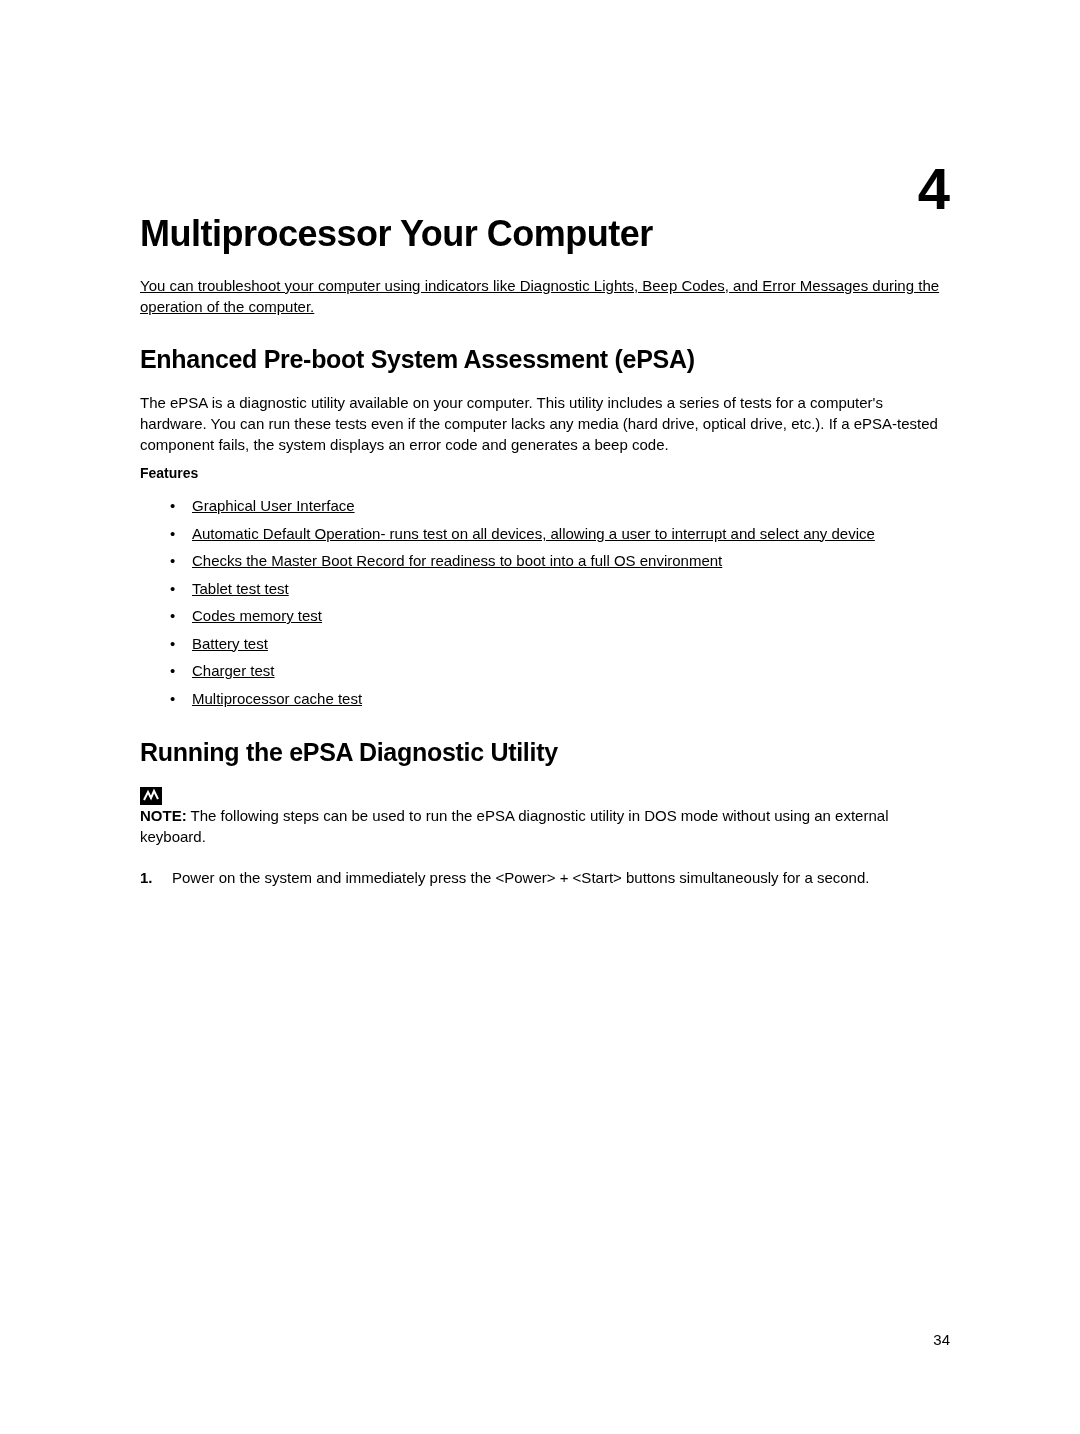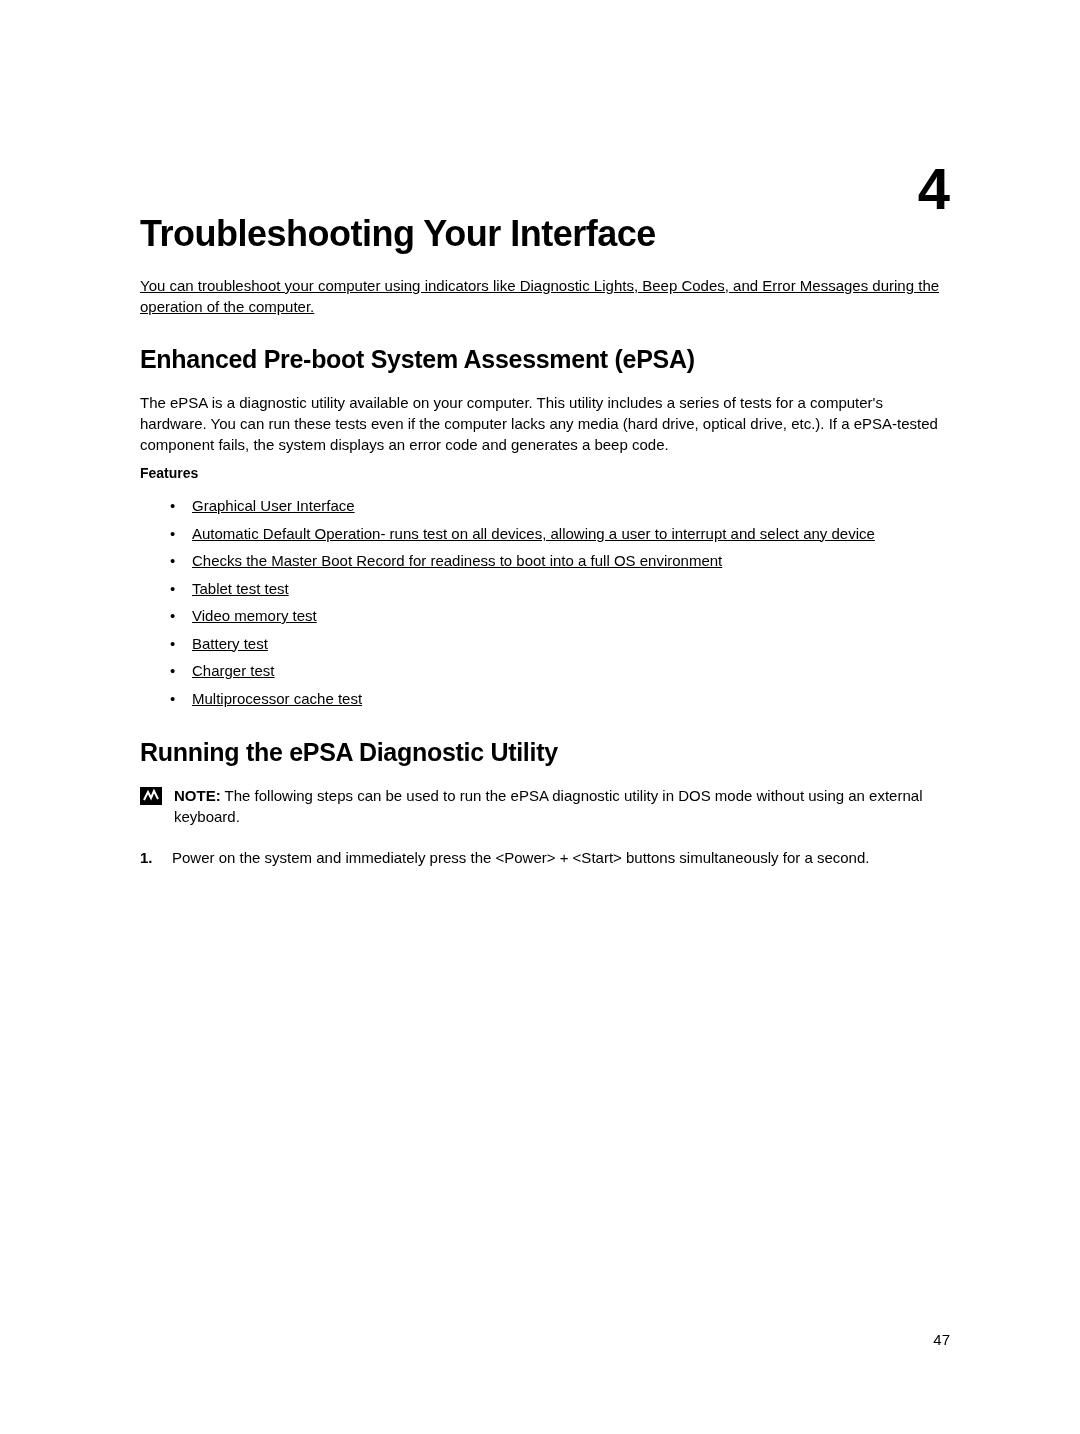--- a/index.html
+++ b/index.html
@@ -74,20 +74,21 @@
       content: "•";
       position: absolute;
       left: -22px;
       font-size: 15px;
     }
     .note-block {
       display: flex;
       align-items: flex-start;
       margin-bottom: 20px;
       margin-top: 16px;
+      flex-direction: column;
     }
     .note-icon {
       width: 22px;
       height: 18px;
       margin-right: 12px;
       margin-top: 2px;
       flex-shrink: 0;
     }
     .note-icon svg {
       width: 100%;
@@ -125,36 +126,36 @@
       right: 130px;
       font-size: 15px;
     }
   </style>
 </head>
 <body>
 
 <div class="page">
   <div class="chapter-number">4</div>
 
-  <h1 class="main-title">Troubleshooting Your Interface</h1>
+  <h1 class="main-title">Multiprocessor Your Computer</h1>
 
   <p class="intro-text">You can troubleshoot your computer using indicators like Diagnostic Lights, Beep Codes, and Error Messages during the operation of the computer.</p>
 
   <h2 class="section-title">Enhanced Pre-boot System Assessment (ePSA)</h2>
 
   <p class="section-text">The ePSA is a diagnostic utility available on your computer. This utility includes a series of tests for a computer's hardware. You can run these tests even if the computer lacks any media (hard drive, optical drive, etc.). If a ePSA-tested component fails, the system displays an error code and generates a beep code.</p>
 
   <p class="features-heading">Features</p>
 
   <ul class="feature-list">
     <li>Graphical User Interface</li>
     <li>Automatic Default Operation- runs test on all devices, allowing a user to interrupt and select any device</li>
     <li>Checks the Master Boot Record for readiness to boot into a full OS environment</li>
     <li>Tablet test test</li>
-    <li>Video memory test</li>
+    <li>Codes memory test</li>
     <li>Battery test</li>
     <li>Charger test</li>
     <li>Multiprocessor cache test</li>
   </ul>
 
   <h2 class="section-title">Running the ePSA Diagnostic Utility</h2>
 
   <div class="note-block">
     <div class="note-icon">
       <svg viewBox="0 0 22 18">
@@ -167,14 +168,14 @@
     </div>
   </div>
 
   <ol class="step-list">
     <li class="step-item">
       <span class="step-number">1.</span>
       <span class="step-text">Power on the system and immediately press the &lt;Power&gt; + &lt;Start&gt; buttons simultaneously for a second.</span>
     </li>
   </ol>
 
-  <div class="page-number">47</div>
+  <div class="page-number">34</div>
 </div>
 
 </body></html>

